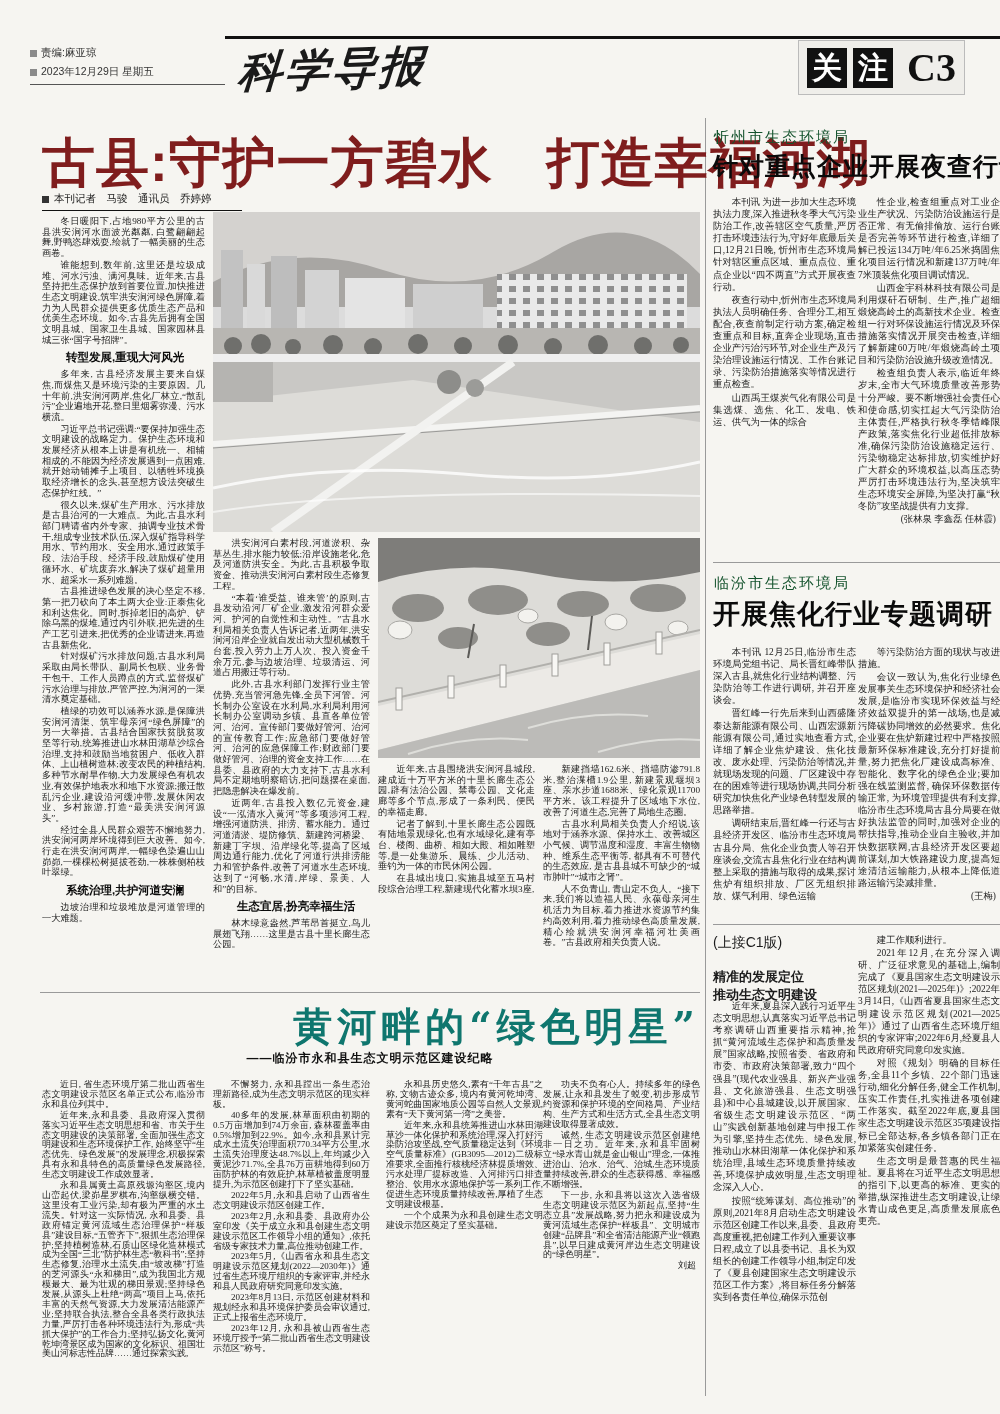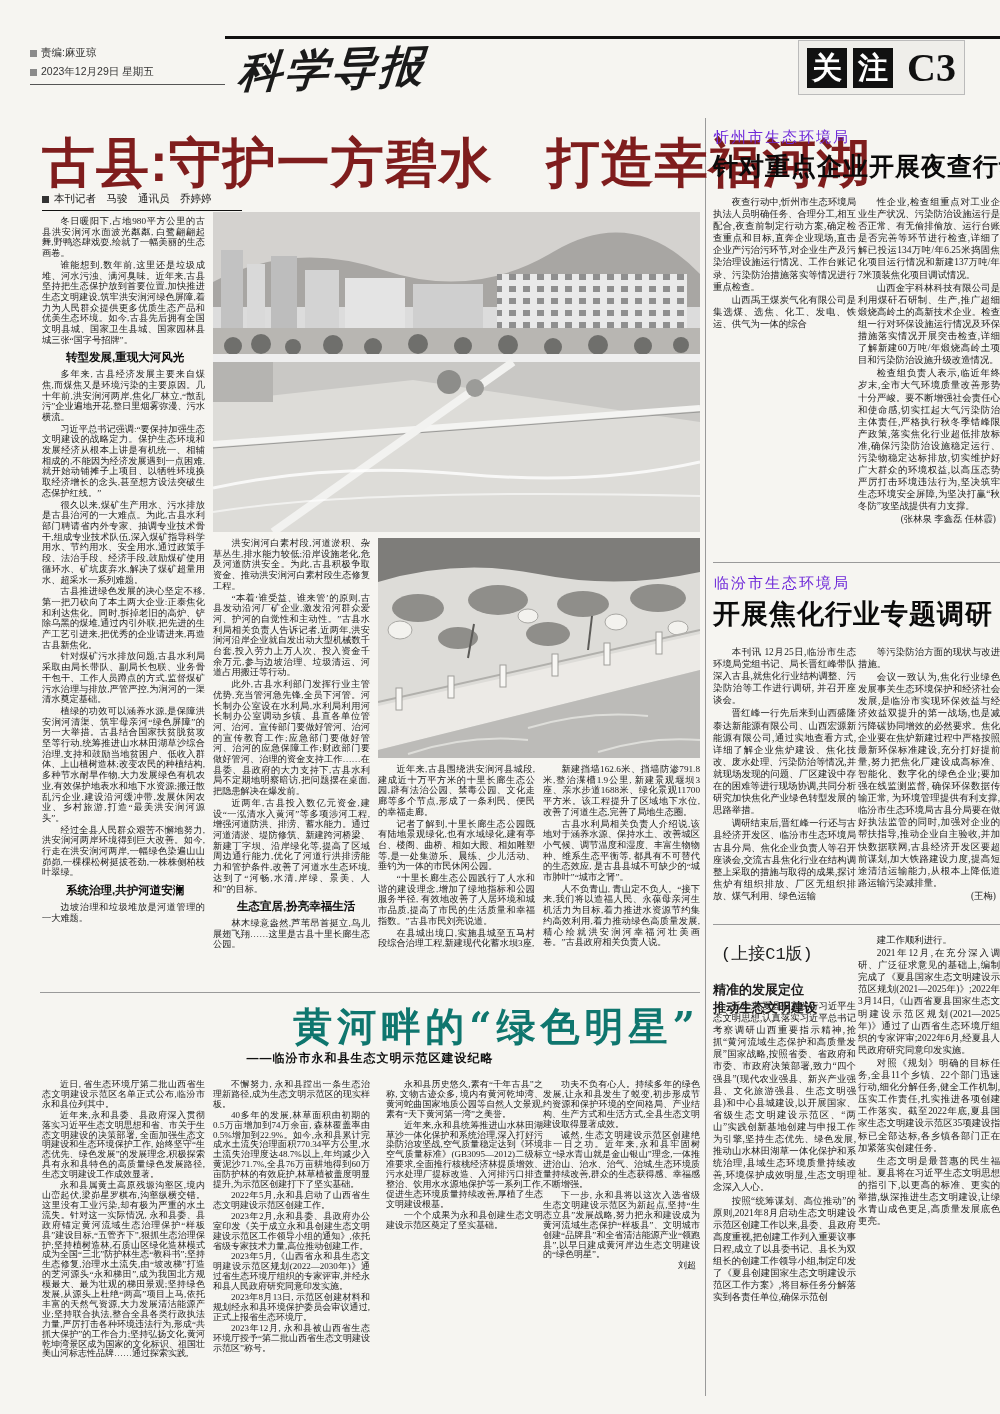--- a/index.html
+++ b/index.html
@@ -16,35 +16,35 @@
             transform:rotate(-2deg) skewX(-6deg);font-family:"DejaVu Serif","Liberation Serif",serif;}
   .section-group{display:flex;align-items:center;gap:6px;border:1px solid #bbb;background:#efeeea;padding:3px 8px;}
   .sec-char{display:inline-block;width:40px;height:40px;background:#111;color:#fff;font-weight:bold;
             font-size:30px;line-height:40px;text-align:center;font-family:"Liberation Sans",sans-serif;}
   .page-no{font-family:"Liberation Serif",serif;font-size:40px;font-weight:bold;color:#111;margin-left:8px;}
   
   .main-headline{font-family:"Liberation Sans","DejaVu Sans",sans-serif;font-weight:bold;font-size:53px;
                  letter-spacing:1px;color:#7f1d1d;white-space:nowrap;}
   .byline{font-family:"Liberation Sans",sans-serif;font-size:10.5px;color:#222;display:flex;align-items:center;
           gap:5px;border-bottom:1.5px solid #111;padding-bottom:4px;width:200px;}
-  .kicker{font-family:"Liberation Sans",sans-serif;font-size:15px;color:#6d28d9;letter-spacing:2px;}
+  .kicker{font-family:"Liberation Sans",sans-serif;font-size:15px;color:#14532d;letter-spacing:2px;}
   .side-headline{font-family:"Liberation Sans",sans-serif;font-weight:bold;font-size:25px;color:#0a0a0a;
                  letter-spacing:1px;white-space:nowrap;}
   .bottom-headline{font-family:"DejaVu Serif","Liberation Serif",serif;font-weight:bold;font-size:39px;
                    letter-spacing:5px;color:#0f766e;text-align:right;}
   .bottom-subtitle{font-family:"Liberation Sans",sans-serif;font-weight:bold;font-size:12px;color:#111;
                    text-align:center;letter-spacing:1px;}
   
   .col{font-size:9.2px;line-height:10.7px;text-align:justify;overflow:hidden;color:#1b1b1b;}
   .col p{margin:0 0 1px 0;text-indent:2em;}
   .col h4{font-family:"Liberation Sans",sans-serif;font-size:11.5px;margin:7px 0 6px 0;text-indent:0;color:#0a0a0a;padding-left:24px;}
   .col .sig{text-align:right;text-indent:0;padding-right:4px;}
   .sidecol{font-size:9.4px;line-height:12.1px;}
   .smallcol{font-size:9px;line-height:9.9px;}
-  .cont-note{font-family:Liberation Mono, monospace;font-size:17px;margin:8px;}
+  .cont-note{font-family:Liberation Sans, sans-serif;font-size:14px;margin:0;}
   .cont-title{font-family:"Liberation Sans",sans-serif;font-weight:bold;font-size:13px;line-height:18px;margin:16px 0 8px 0;}
   
   .photo{background:#dcdcdc;overflow:hidden;}
   .photo svg{display:block;}
 </style>
 </head>
 <body>
 
 <div class="page">
 
@@ -184,34 +184,34 @@
           <rect x="278" y="94" width="6" height="22"></rect>
       </g>
       <path d="M0,212 L322,132 L322,220 L0,220 Z" fill="#bcbbb8"></path>
       <path d="M30,216 Q90,196 150,202 M150,190 Q210,172 270,178 M220,214 Q270,198 322,202" stroke="#dededa" stroke-width="2" fill="none"></path>
     </svg>
   </div>
 
   <div class="abs col" style="left:378px;top:764px;width:157px;height:222px;">
       <p>近年来,古县围绕洪安涧河县城段,建成近十万平方米的十里长廊生态公园,辟有法治公园、禁毒公园、文化走廊等多个节点,形成了一条利民、便民的幸福走廊。</p>
       <p>记者了解到,十里长廊生态公园既有陆地景观绿化,也有水域绿化,建有亭台、楼阁、曲桥、相如大殿、相如雕塑等,是一处集游乐、晨练、少儿活动、垂钓为一体的市民休闲公园。</p>
-      <p>“十里长廊生态公园践行了人水和谐的建设理念,增加了绿地指标和公园服务半径, 有效地改善了人居环境和城市品质,提高了市民的生活质量和幸福指数。”古县市民刘亮说道。</p>
       <p>在县城出境口,实施县城至五马村段综合治理工程,新建现代化蓄水坝3座,</p>
     </div>
   <div class="abs col" style="left:543px;top:764px;width:157px;height:222px;">
       <p>新建挡墙162.6米、挡墙防渗791.8米,整治渫槽1.9公里, 新建景观堰坝3座、亲水步道1688米、绿化景观11700平方米。该工程提升了区域地下水位,改善了河道生态,完善了局地生态圈。</p>
       <p>古县水利局相关负责人介绍说,该地对于涵养水源、保持水土、改善城区小气候、调节温度和湿度、丰富生物物种、维系生态平衡等, 都具有不可替代的生态效应, 是古县县城不可缺少的“城市肺叶”“城市之肾”。</p>
       <p>人不负青山, 青山定不负人。“接下来,我们将以造福人民、永葆母亲河生机活力为目标,着力推进水资源节约集约高效利用,着力推动绿色高质量发展,精心绘就洪安涧河幸福河壮美画卷。”古县政府相关负责人说。</p>
     </div>
 
   <div class="abs grayrule" style="left:40px;top:992px;width:660px;height:1px;"></div>
 
   <div class="abs kicker" style="left:714px;top:128px;">忻州市生态环境局</div>
   <div class="abs side-headline" style="left:713px;top:150px;">针对重点企业开展夜查行动</div>
   <div class="abs col sidecol" style="left:713px;top:196px;width:143px;height:360px;">
+      <p>本刊讯 为进一步加大生态环境执法力度,深入推进秋冬季大气污染防治工作,改善辖区空气质量,严厉打击环境违法行为,守好年底最后关口,12月21日晚, 忻州市生态环境局针对辖区重点区域、重点点位、重点企业以“四不两直”方式开展夜查行动。</p>
       <p>夜查行动中,忻州市生态环境局执法人员明确任务、合理分工,相互配合,夜查前制定行动方案,确定检查重点和目标,直奔企业现场,直击企业产污治污环节,对企业生产及污染治理设施运行情况、工作台账记录、污染防治措施落实等情况进行重点检查。</p>
       <p>山西禹王煤炭气化有限公司是集选煤、选焦、化工、发电、铁运、供气为一体的综合</p>
     </div>
   <div class="abs col sidecol" style="left:858px;top:196px;width:142px;height:360px;">
       <p>性企业,检查组重点对工业企业生产状况、污染防治设施运行是否正常、有无偷排偷放、运行台账是否完善等环节进行检查,详细了解已投运134万吨/年6.25米捣固焦化项目运行情况和新建137万吨/年7米顶装焦化项目调试情况。</p>
       <p>山西金宇科林科技有限公司是利用煤矸石研制、生产,推广超细煅烧高岭土的高新技术企业。检查组一行对环保设施运行情况及环保措施落实情况开展突击检查,详细了解新建60万吨/年煅烧高岭土项目和污染防治设施升级改造情况。</p>
       <p>检查组负责人表示,临近年终岁末,全市大气环境质量改善形势十分严峻。要不断增强社会责任心和使命感,切实扛起大气污染防治主体责任,严格执行秋冬季错峰限产政策,落实焦化行业超低排放标准,确保污染防治设施稳定运行、污染物稳定达标排放,切实维护好广大群众的环境权益,以高压态势严厉打击环境违法行为,坚决筑牢生态环境安全屏障,为坚决打赢“秋冬防”攻坚战提供有力支撑。</p>
       <p class="sig">(张林泉 李鑫磊 任林霞)</p>
     </div>
 

